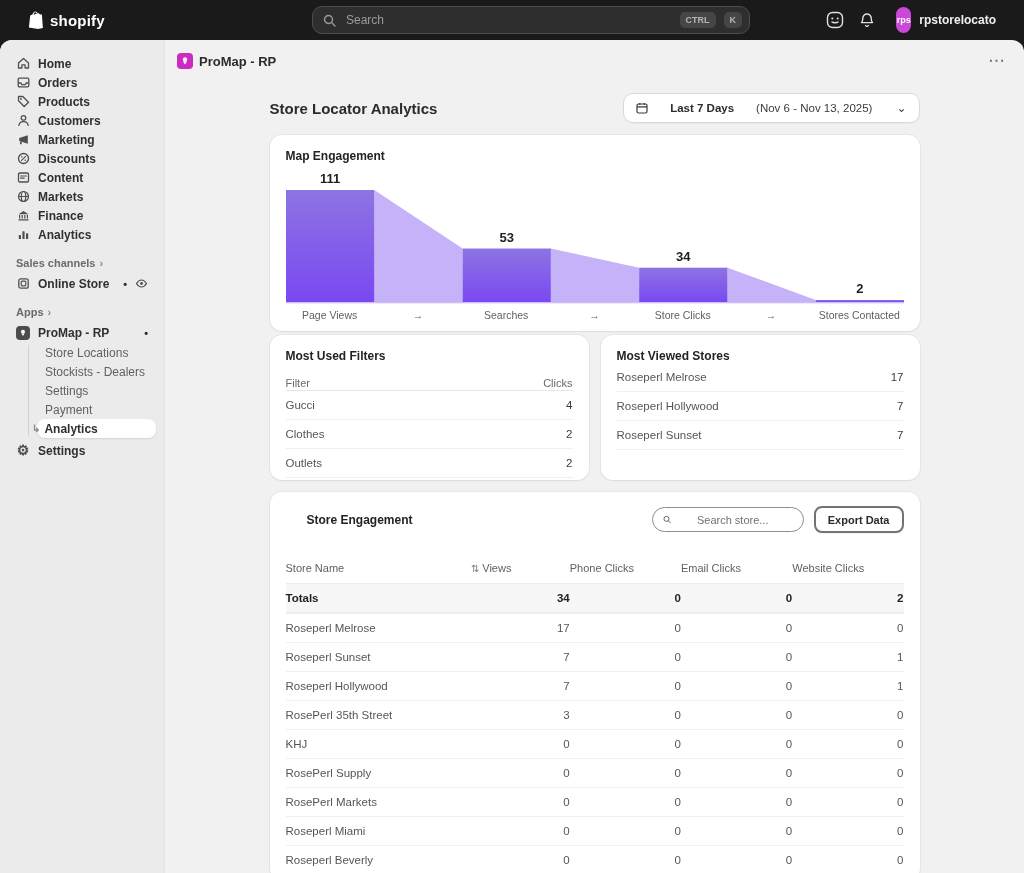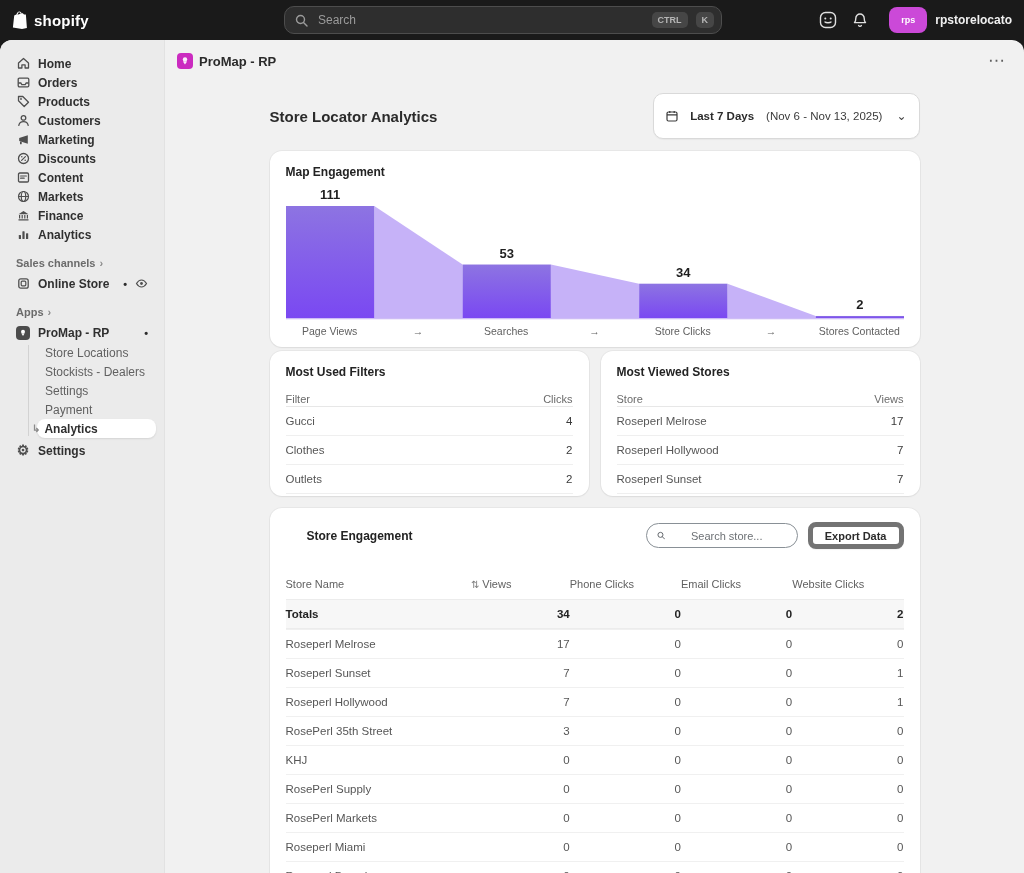--- a/index.html
+++ b/index.html
@@ -3,33 +3,33 @@
 <meta charset="utf-8">
 <style>
   * { box-sizing: border-box; }
   html,body { margin:0; padding:0; }
   body {
     width:1024px; height:873px; overflow:hidden;
     font-family:"Liberation Sans", sans-serif;
     background:#1a1a1a; color:#303030;
   }
   
-  .topbar { height:40px; background:#1a1a1a; display:flex; align-items:center; padding:0 12px; gap:0; }
+  .topbar { height:40px; background:#1a1a1a; display:flex; align-items:center; padding:0 28px; gap:12px; }
   .tb-left { width:272px; display:flex; align-items:center; }
   .logo { display:flex; align-items:center; gap:5px; color:#fff; cursor:pointer; }
   .logo-text { font-size:15px; font-weight:700; letter-spacing:.2px; }
   .tb-search { flex:0 0 438px; height:28px; background:#2e2e2e; border:1px solid #4d4d4d; border-radius:10px;
     display:flex; align-items:center; gap:8px; padding:0 7px 0 10px; }
   .tb-search input { flex:1; background:transparent; border:0; outline:0; color:#ddd; font-size:12px; font-family:inherit; }
   .tb-search input::placeholder { color:#9b9b9b; }
   .kbd { background:#464646; color:#b5b5b5; font-size:9px; font-weight:700; padding:3px 6px; border-radius:5px; }
   .tb-right { margin-left:auto; display:flex; align-items:center; gap:15px; }
   .icon-btn { background:none; border:0; padding:0; display:flex; cursor:pointer; }
   .user-chip { display:flex; align-items:center; gap:8px; cursor:pointer; }
-  .avatar { width:38px; height:26px; border-radius:8px; background:#cb49d8; color:#fff; font-size:9px; font-weight:700;
+  .avatar { width:15px; height:26px; border-radius:8px; background:#cb49d8; color:#fff; font-size:9px; font-weight:700;
     display:flex; align-items:center; justify-content:center;margin-left:6px; }
   .user-name { color:#f0f0f0; font-size:12px; font-weight:700; white-space:nowrap; }
   
   .frame { display:flex; height:833px; background:#f1f1f1; border-radius:12px 12px 0 0; overflow:hidden; }
   
   .sidebar { width:165px; flex-shrink:0; background:#ebebeb; border-right:1px solid #e2e2e2; padding-top:14px;
     font-size:12px; }
   .s-item { display:flex; align-items:center; gap:8px; margin:0 8px; padding:0 8px; height:19px; border-radius:8px;
     font-weight:700; color:#303030; cursor:pointer; }
   .s-ico { width:14px; display:flex; justify-content:center; color:#4f4f4f; }
@@ -50,22 +50,22 @@
   
   .main { flex:1; overflow:hidden; }
   .m-header { display:flex; align-items:center; padding:13px 18px 0 12px; }
   .m-chip { display:flex; align-items:center; gap:6px; cursor:pointer; }
   .m-chip-name { font-size:13px; font-weight:700; color:#2b2b2b; }
   .more-btn { margin-left:auto; background:none; border:0; color:#5f5f5f; font-size:17px; line-height:10px;
     letter-spacing:1px; cursor:pointer; padding:0; }
   .content { width:650px; margin:0 auto; }
   .title-row { display:flex; align-items:center; justify-content:space-between; margin-top:24px; }
   .page-title { font-size:15px; font-weight:700; color:#2b2b2b; margin:0; }
-  .date-btn { display:flex; align-items:center; gap:12px; background:#fff; border:1px solid #d9d9d9; border-radius:10px;
-    height:46px; padding:0 12px; font-size:11.5px; color:#2b2b2b; cursor:pointer; font-family:inherit;
+  .date-btn { display:flex; align-items:center; gap:22px; background:#fff; border:1px solid #d9d9d9; border-radius:10px;
+    height:30px; padding:0 12px; font-size:11.5px; color:#2b2b2b; cursor:pointer; font-family:inherit;
     box-shadow:0 1px 1px rgba(0,0,0,.04); }
   .date-label { font-weight:700; }
   .date-range { font-weight:400; color:#3b3b3b; }
   .date-chev { font-size:12px; color:#444; margin-left:2px; line-height:8px; }
   .card { background:#fff; border-radius:12px; box-shadow:0 0 0 1px rgba(0,0,0,.04), 0 1px 2px rgba(0,0,0,.05); }
   .card-title { font-size:12px; font-weight:700; color:#232323; margin:0; }
   
   .funnel-card { margin-top:12px; padding:14px 16px 10px; }
   .funnel-svg { display:block; margin-top:8px; }
   .funnel-svg text { font-family:"Liberation Sans", sans-serif; font-size:13px; font-weight:700; fill:#1f1f1f; }
@@ -82,21 +82,21 @@
   .mini-name { color:#565656; }
   .mini-val { color:#3a3a3a; }
   
   .se-card { margin-top:12px; padding:14px 16px 6px; }
   .se-top { display:flex; align-items:center;margin-left:21px; }
   .se-actions { margin-left:auto; display:flex; align-items:center; gap:10px; }
   .search-pill { display:flex; align-items:center; gap:24px; border:1.5px solid #899096; border-radius:999px;
     height:25px; width:152px; padding:0 10px; background:#fff; }
   .search-pill input { border:0; outline:0; width:100%; background:transparent; font-size:11px; color:#444; font-family:inherit; }
   .search-pill input::placeholder { color:#6d7175; }
-  .export-btn { height:27px; padding:0 12px; border:5px solid #737373; border-radius:8px; background:#fff;
+  .export-btn { height:27px; padding:0 12px; border:2px solid #737373; border-radius:8px; background:#fff;
     font-size:11px; font-weight:700; color:#2b2b2b; cursor:pointer; font-family:inherit; box-shadow:0 1px 1px rgba(0,0,0,.05); }
   .se-head { display:grid; grid-template-columns:30% 16% 18% 18% 18%; font-size:11px; color:#616161;
     margin-top:20px; padding:9px 0; }
   .se-head .th { text-align:left; }
   .se-head .th.first { text-align:left; }
   .sort-ico { font-size:10px; color:#7a7a7a; margin-right:3px; }
   .se-row { display:grid; grid-template-columns:30% 16% 18% 18% 18%; font-size:11.5px; color:#565656;
     padding:8px 0; border-top:1px solid #f0f0f0; }
   .se-row .num { text-align:right; }
   .se-row.totals { background:#f7f7f7; font-weight:700; color:#232323; border-top:1px solid #ececec;
@@ -383,24 +383,20 @@
                 <span class="mini-val">2</span>
               </div>
               <div class="mini-row">
                 <span class="mini-name">Outlets</span>
                 <span class="mini-val">2</span>
               </div>
             </div>
         </section>
         <section class="card mini">
           <h2 class="card-title">Most Viewed Stores</h2>
-          <div class="mini-head">
-            <span>Store</span>
-            <span>Views</span>
-          </div>
           <div>
               <div class="mini-row">
                 <span class="mini-name">Roseperl Melrose</span>
                 <span class="mini-val">17</span>
               </div>
               <div class="mini-row">
                 <span class="mini-name">Roseperl Hollywood</span>
                 <span class="mini-val">7</span>
               </div>
               <div class="mini-row">

